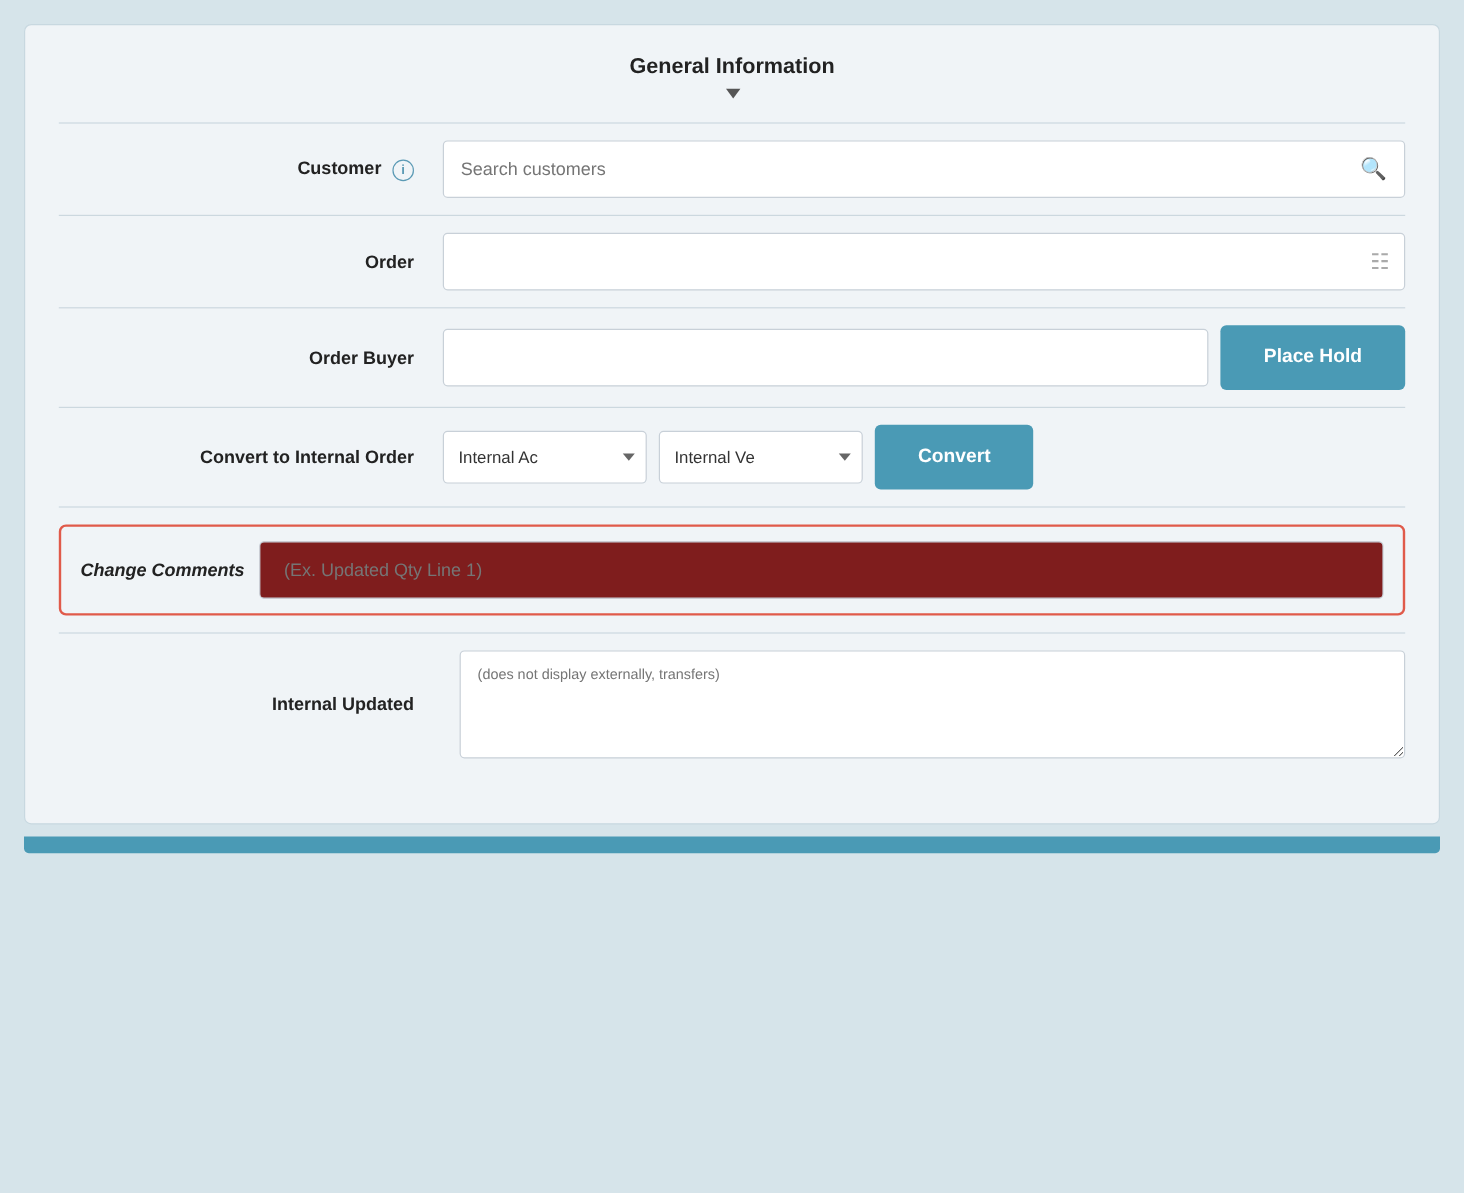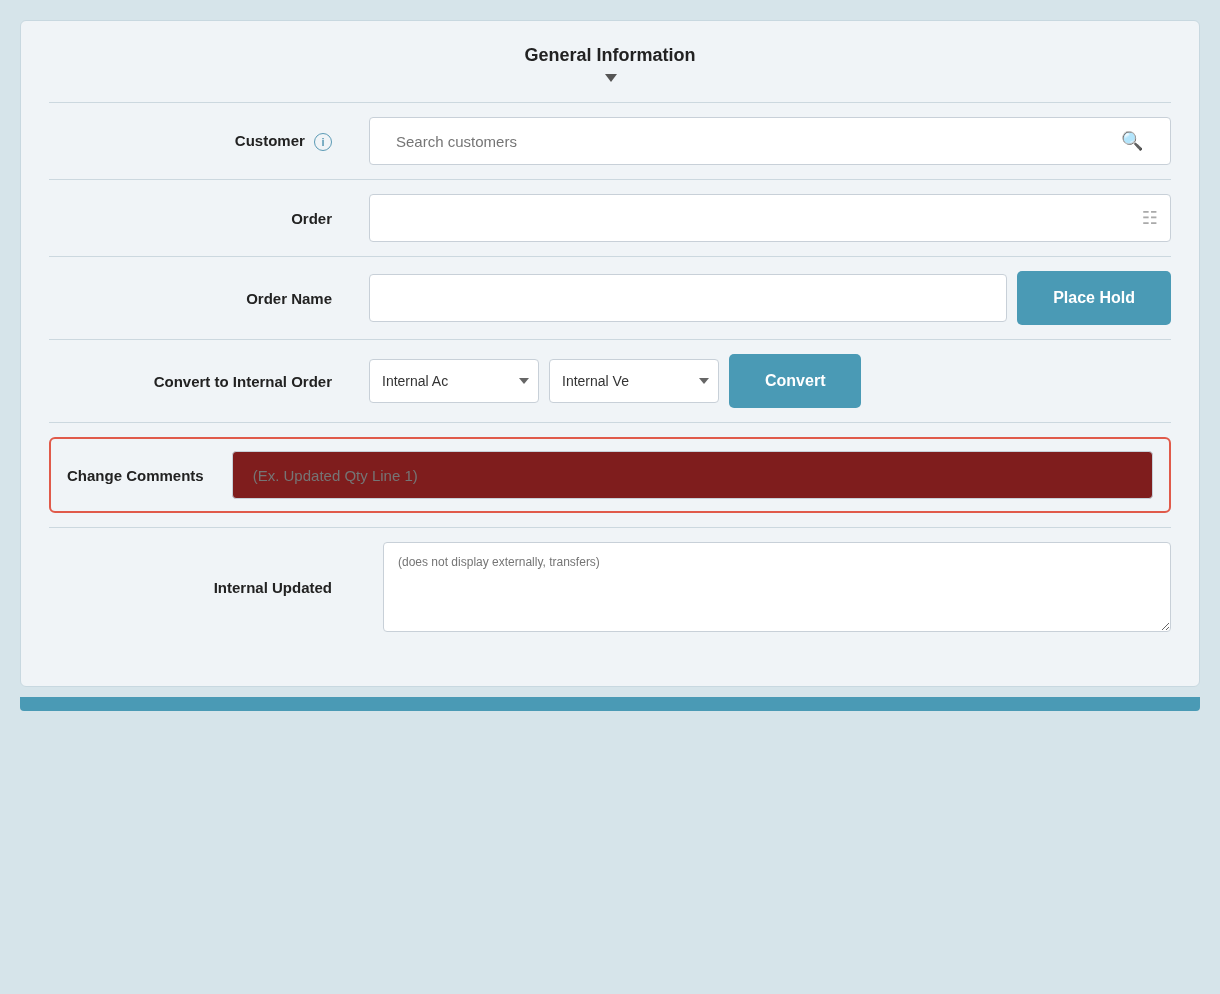--- a/index.html
+++ b/index.html
@@ -43,21 +43,21 @@
     }
     .form-row {
       display: flex;
       align-items: center;
       padding: 14px 0;
       border-top: 1px solid #ccd8df;
     }
     .form-label {
       width: 320px;
       text-align: right;
-      padding-right: 37px;
+      padding-right: 24px;
       font-weight: 700;
       font-size: 15px;
       color: #222;
       flex-shrink: 0;
     }
     .form-label .info-icon {
       display: inline-flex;
       align-items: center;
       justify-content: center;
       width: 18px;
@@ -76,21 +76,21 @@
       align-items: center;
       gap: 10px;
     }
     .input-search {
       flex: 1;
       display: flex;
       align-items: center;
       background: #fff;
       border: 1px solid #c8d0d8;
       border-radius: 4px;
-      padding: 0 26px;
+      padding: 0 14px;
       height: 48px;
     }
     .input-search input {
       border: none;
       outline: none;
       font-size: 15px;
       color: #999;
       flex: 1;
       background: transparent;
     }
@@ -176,21 +176,21 @@
       align-items: center;
       gap: 12px;
       flex: 1;
       background: #f0f4f7;
     }
     .change-comments-label {
       font-weight: 700;
       font-size: 15px;
       color: #222;
       white-space: nowrap;
-      margin-right: 16px;
+      font-style: italic;
     }
     .change-comments-input {
       flex: 1;
       height: 48px;
       background: #7f1d1d;
       border: 1px solid #c8d0d8;
       border-radius: 4px;
       padding: 0 20px;
       font-size: 15px;
       color: #999;
@@ -245,21 +245,21 @@
     </div>
     <div class="form-control">
       <div class="buyer-input">
         <span class="buyer-icon">☷</span>
       </div>
     </div>
   </div>
 
   <div class="form-row">
     <div class="form-label">
-      <span>Order Name</span>
+      <span>Order Buyer</span>
     </div>
     <div class="form-control">
       <input class="order-name-input" type="text" style="">
       <button class="btn-primary">Place Hold</button>
     </div>
   </div>
 
   <div class="form-row">
     <div class="form-label">
       <span>Convert to Internal Order</span>

